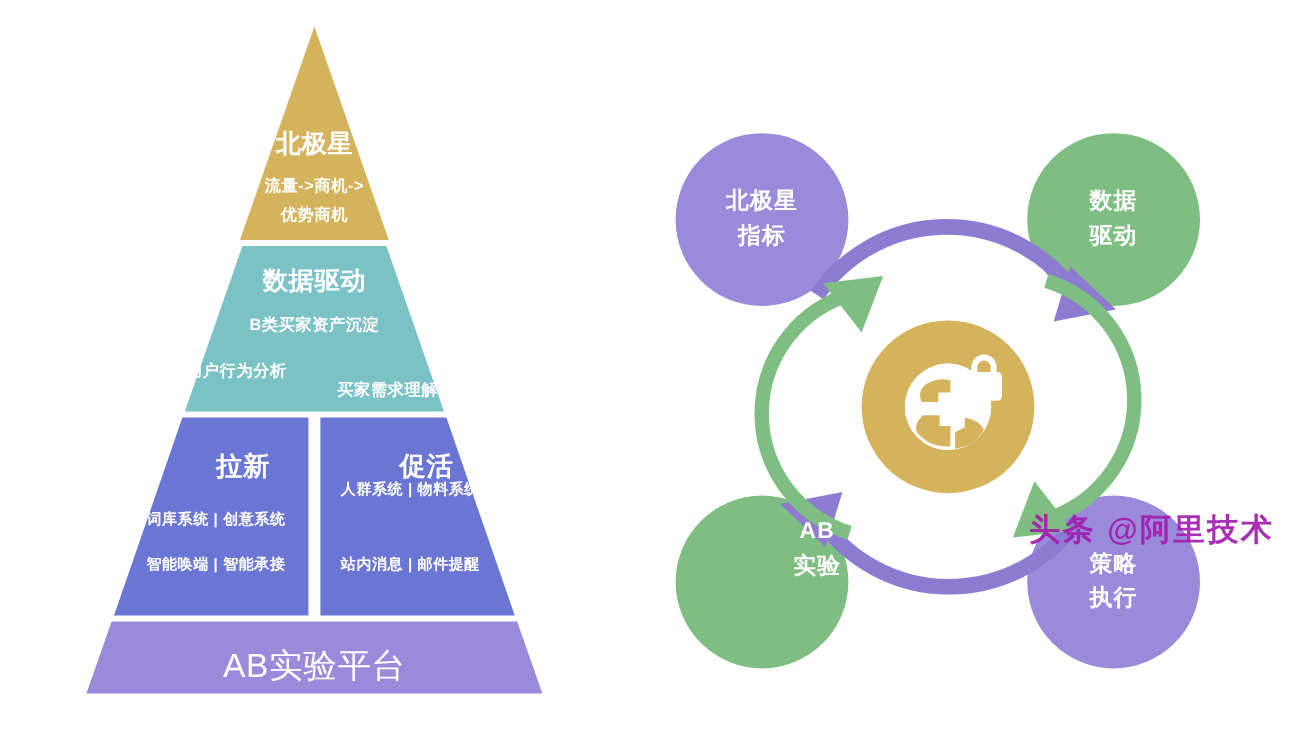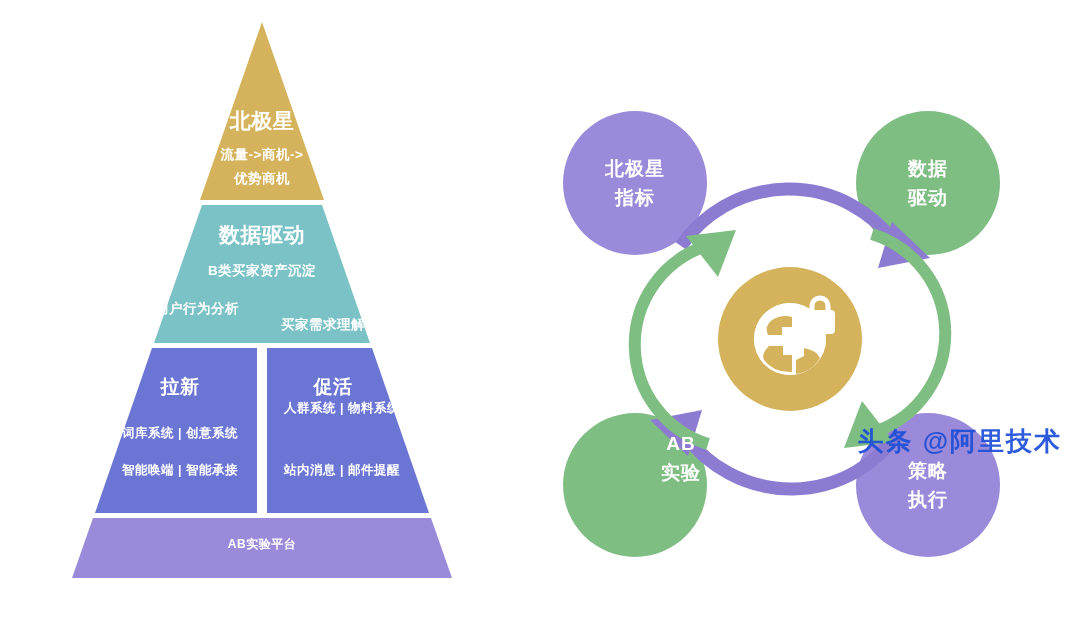--- a/index.html
+++ b/index.html
@@ -46,32 +46,33 @@
     font-weight: bold;
     line-height: 1.28;
     white-space: nowrap;
     letter-spacing: 0.5px;
   }
   .tier-title {
     font-size: 21px;
     font-weight: bold;
   }
   .tier-title.small {
-    font-size: 19px;
+    font-size: 22px;
+    text-align: right;
   }
   .tier-sub {
     font-size: 13.5px;
     font-weight: bold;
   }
   .tier-sub.tiny {
     font-size: 12.5px;
   }
   .base-title {
-    font-size: 12px;
-    font-weight: bold;
+    font-size: 28px;
+    font-weight: normal;
   }
 
   
   .cycle-wrap {
     position: absolute;
     left: 540px;
     top: 0;
     width: 540px;
     height: 619px;
   }
@@ -94,21 +95,21 @@
     letter-spacing: 1px;
   }
 
   
   .watermark {
     position: absolute;
     right: 18px;
     bottom: 14px;
     font-size: 26px;
     font-weight: bold;
-    color: #1d4ed8;
+    color: #a21caf;
     letter-spacing: 2px;
     opacity: 0.92;
     white-space: nowrap;
   }
 </style>
 </head>
 <body>
 
 <div id="canvas">
 

